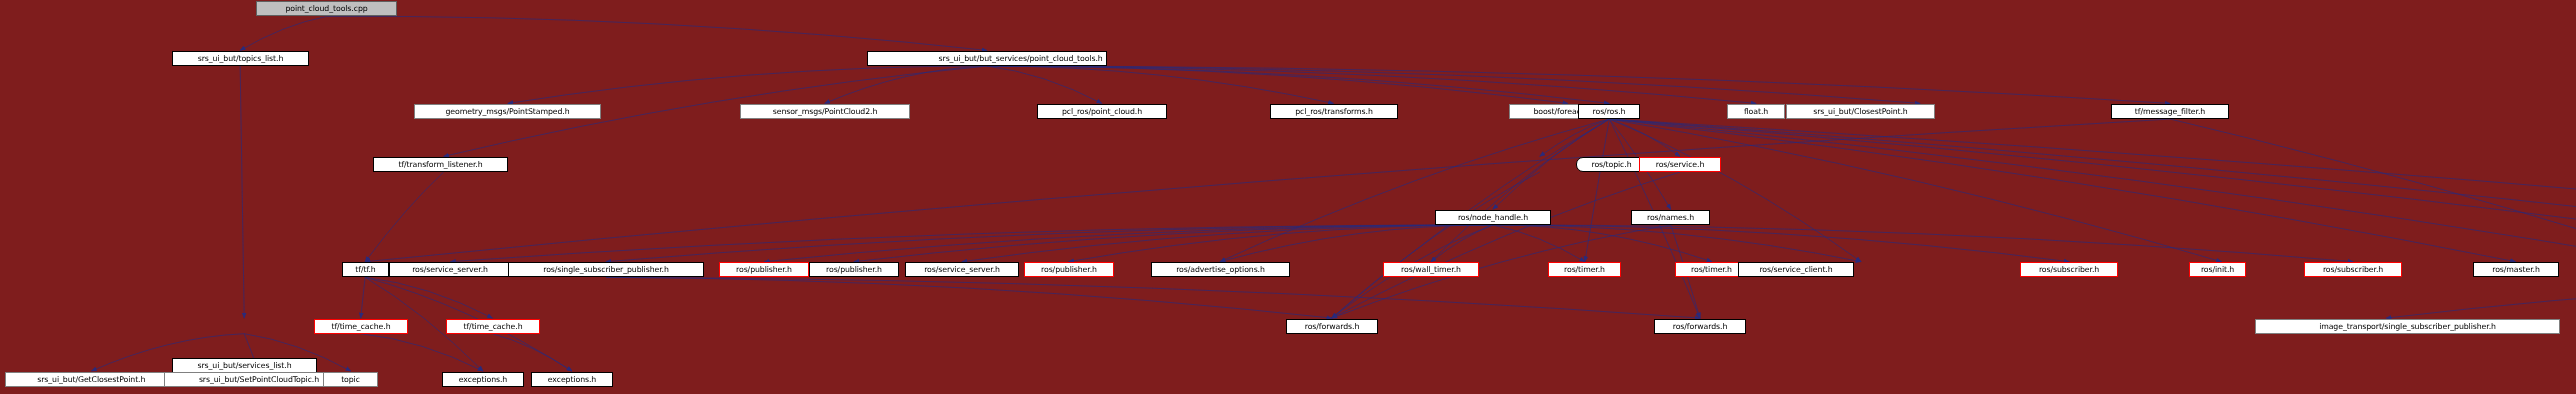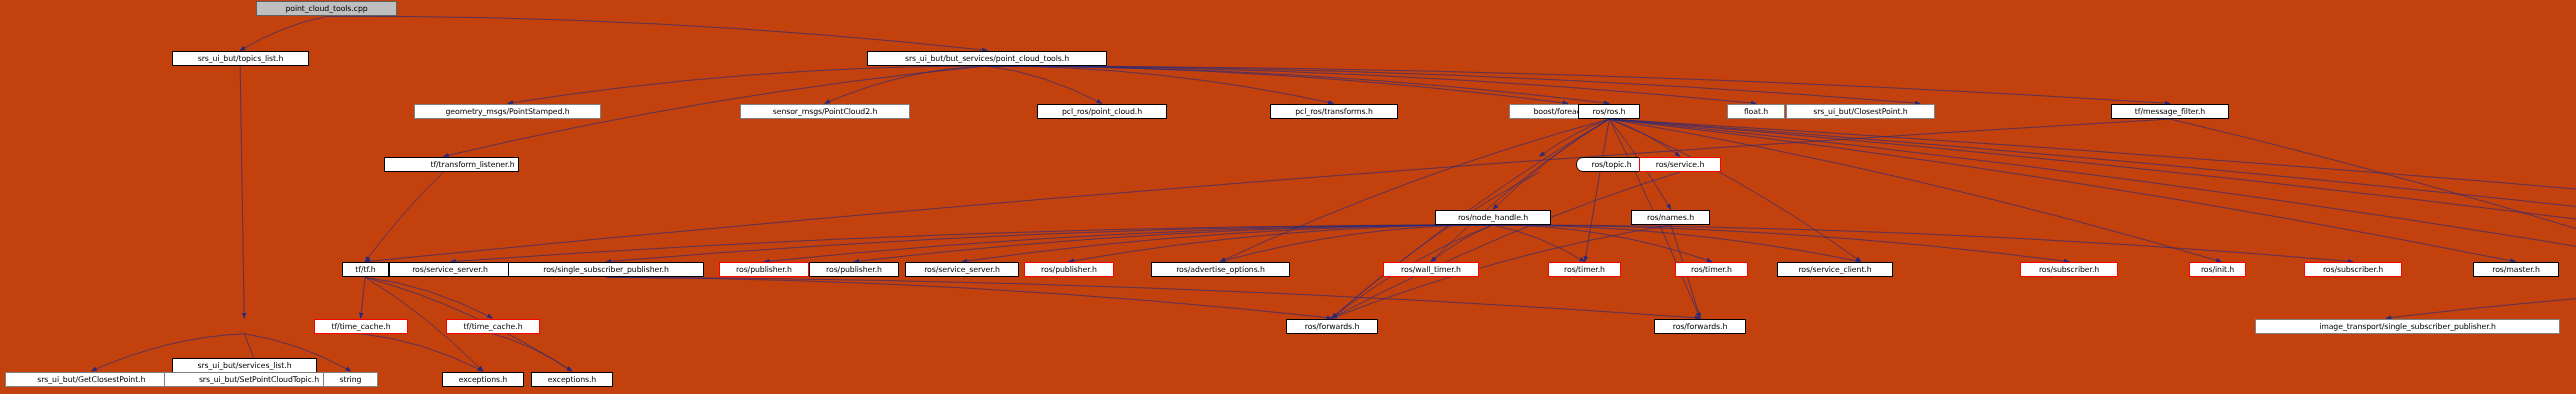--- a/index.html
+++ b/index.html
@@ -1,20 +1,20 @@
 <!DOCTYPE html>
 <html style="font-size:11px"><head>
 <meta charset="utf-8">
 <style>
   html,body{margin:0;padding:0;background:#ffffff;}
   #graph{
     position:relative;
     width:2576px;
     height:395px;
-    background:#c2410c;
+    background:#7f1d1d;
     font-family:"DejaVu Sans","Liberation Sans",sans-serif;
     overflow:hidden;
   }
   #edges{position:absolute;left:0;top:0;width:2576px;height:395px;}
   .node{
     position:absolute;
     box-sizing:border-box;
     display:flex;
     align-items:center;
     justify-content:center;
@@ -116,21 +116,21 @@
       <path d="M 4488.5 408 Q 4000.5 410 3512.5 468" fill="none" stroke="#2a2a7a" stroke-width="1" marker-end="url(#ah)"></path>
       <path d="M 4197 491 Q 4288.25 500.25 4379.5 546" fill="none" stroke="#2a2a7a" stroke-width="1" marker-end="url(#ah)"></path>
       <path d="M 4932 408 Q 4655.75 449 4379.5 546" fill="none" stroke="#2a2a7a" stroke-width="1" marker-end="url(#ah)"></path>
     </svg>
 <div class="node root" style="left: 256px; top: 1.4px; width: 141px;">
       <span>point_cloud_tools.cpp</span>
     </div>
     <div class="node black" style="left: 172px; top: 51px; width: 137px;">
       <span>srs_ui_but/topics_list.h</span>
     </div>
-    <div class="node black" style="left: 867px; top: 51px; width: 240px;">
+    <div class="node black" style="left: 867px; top: 51px; width: 240px; justify-content: flex-end;">
       <span>srs_ui_but/but_services/point_cloud_tools.h</span>
     </div>
     <div class="node grey" style="left: 414px; top: 104px; width: 187px;">
       <span>geometry_msgs/PointStamped.h</span>
     </div>
     <div class="node grey" style="left: 740px; top: 104px; width: 170px;">
       <span>sensor_msgs/PointCloud2.h</span>
     </div>
     <div class="node black" style="left: 1037px; top: 104px; width: 130px;">
       <span>pcl_ros/point_cloud.h</span>
@@ -146,21 +146,21 @@
     </div>
     <div class="node grey" style="left: 1786px; top: 104px; width: 149px;">
       <span>srs_ui_but/ClosestPoint.h</span>
     </div>
     <div class="node black" style="left: 2111px; top: 104px; width: 118px;">
       <span>tf/message_filter.h</span>
     </div>
     <div class="node black" style="left: 1578px; top: 104px; width: 62px;">
       <span>ros/ros.h</span>
     </div>
-    <div class="node black" style="left: 384px; top: 157px; width: 135px; justify-content: flex-end;">
+    <div class="node black" style="left: 373px; top: 157px; width: 135px;">
       <span>tf/transform_listener.h</span>
     </div>
     <div class="node black" style="left: 1576px; top: 157px; width: 71px; border-radius: 7px;">
       <span>ros/topic.h</span>
     </div>
     <div class="node red" style="left: 1639px; top: 157px; width: 82px;">
       <span>ros/service.h</span>
     </div>
     <div class="node black" style="left: 1435px; top: 210px; width: 116px;">
       <span>ros/node_handle.h</span>
@@ -194,21 +194,21 @@
     </div>
     <div class="node red" style="left: 1383px; top: 262px; width: 96px;">
       <span>ros/wall_timer.h</span>
     </div>
     <div class="node red" style="left: 1548px; top: 262px; width: 73px;">
       <span>ros/timer.h</span>
     </div>
     <div class="node red" style="left: 1675px; top: 262px; width: 73px;">
       <span>ros/timer.h</span>
     </div>
-    <div class="node black" style="left: 1777px; top: 262px; width: 116px; text-align: right;">
+    <div class="node black" style="left: 1738px; top: 262px; width: 116px; text-align: right;">
       <span>ros/service_client.h</span>
     </div>
     <div class="node red" style="left: 2020px; top: 262px; width: 98px;">
       <span>ros/subscriber.h</span>
     </div>
     <div class="node red" style="left: 2189px; top: 262px; width: 57px;">
       <span>ros/init.h</span>
     </div>
     <div class="node red" style="left: 2304px; top: 262px; width: 98px;">
       <span>ros/subscriber.h</span>
@@ -234,21 +234,21 @@
     <div class="node grey" style="left: 2255px; top: 319px; width: 305px;">
       <span>image_transport/single_subscriber_publisher.h</span>
     </div>
     <div class="node grey" style="left: 4.8px; top: 372px; width: 173px;">
       <span>srs_ui_but/GetClosestPoint.h</span>
     </div>
     <div class="node grey" style="left: 164px; top: 372px; width: 190px;">
       <span>srs_ui_but/SetPointCloudTopic.h</span>
     </div>
     <div class="node grey" style="left: 323px; top: 372px; width: 55px;">
-      <span>string</span>
+      <span>topic</span>
     </div>
     <div class="node black" style="left: 442px; top: 372px; width: 82px;">
       <span>exceptions.h</span>
     </div>
     <div class="node black" style="left: 531px; top: 372px; width: 82px;">
       <span>exceptions.h</span>
     </div>
   </div>
 
 

